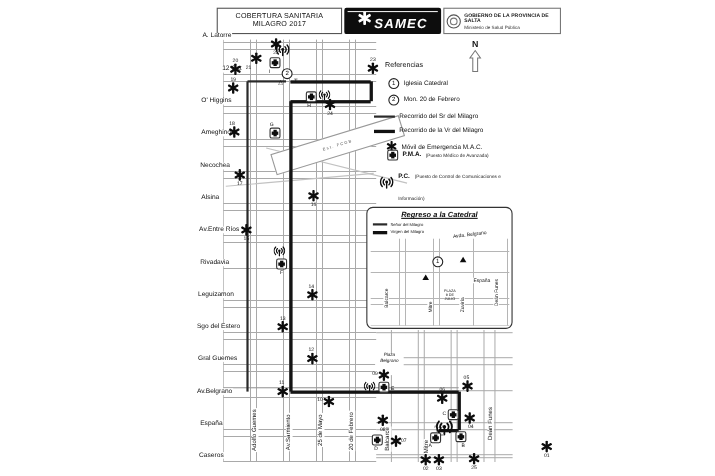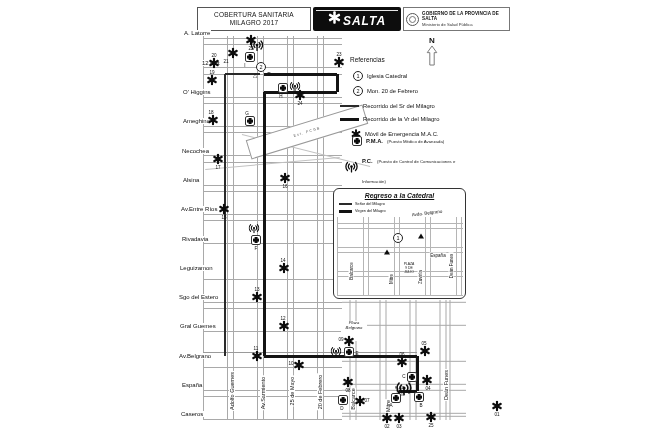--- a/index.html
+++ b/index.html
@@ -84,21 +84,21 @@
   <div id="samec-box" class="hbox">
     <div class="strip"></div>
     <span><svg width="13" height="13" viewBox="0 0 24 24">
           <g fill="#ffffff">
             <rect x="9.7" y="0.5" width="4.6" height="23" rx="1.6"></rect>
             <rect x="9.7" y="0.5" width="4.6" height="23" rx="1.6" transform="rotate(60 12 12)"></rect>
             <rect x="9.7" y="0.5" width="4.6" height="23" rx="1.6" transform="rotate(120 12 12)"></rect>
             <circle cx="12" cy="12" r="3.6"></circle>
           </g>
         </svg></span>
-    <span id="samec-text">SALTA</span>
+    <span id="samec-text">SAMEC</span>
   </div>
   <div id="gov-box" class="hbox">
     <span id="gov-seal">
         <i></i>
       </span>
     <span id="gov-text">
       <span id="gov-line1">GOBIERNO DE LA PROVINCIA DE SALTA</span>
       <span id="gov-line2">Ministerio de Salud Pública</span>
     </span>
   </div>

